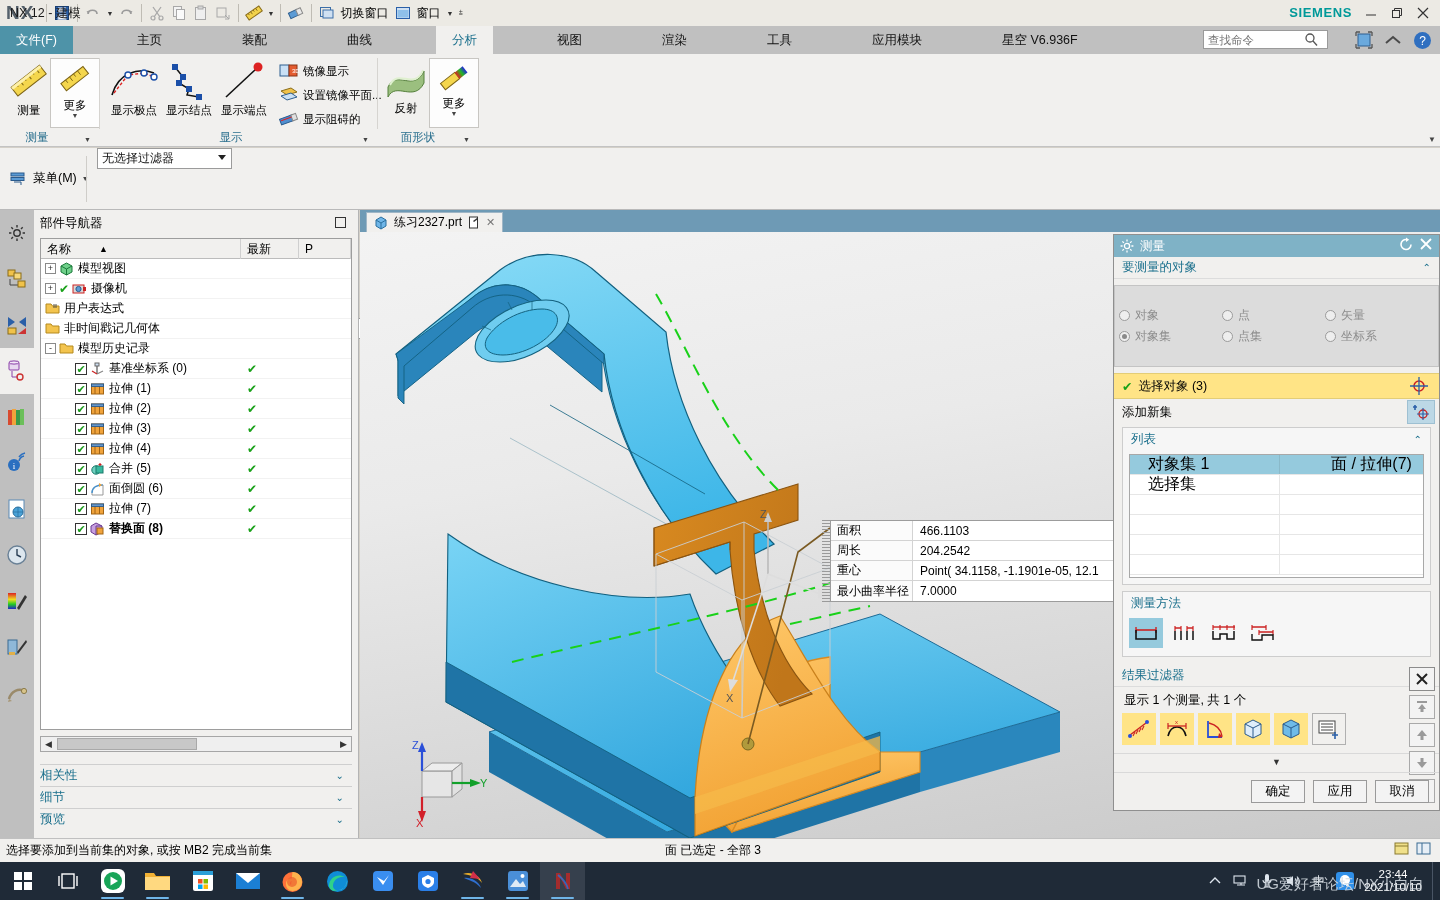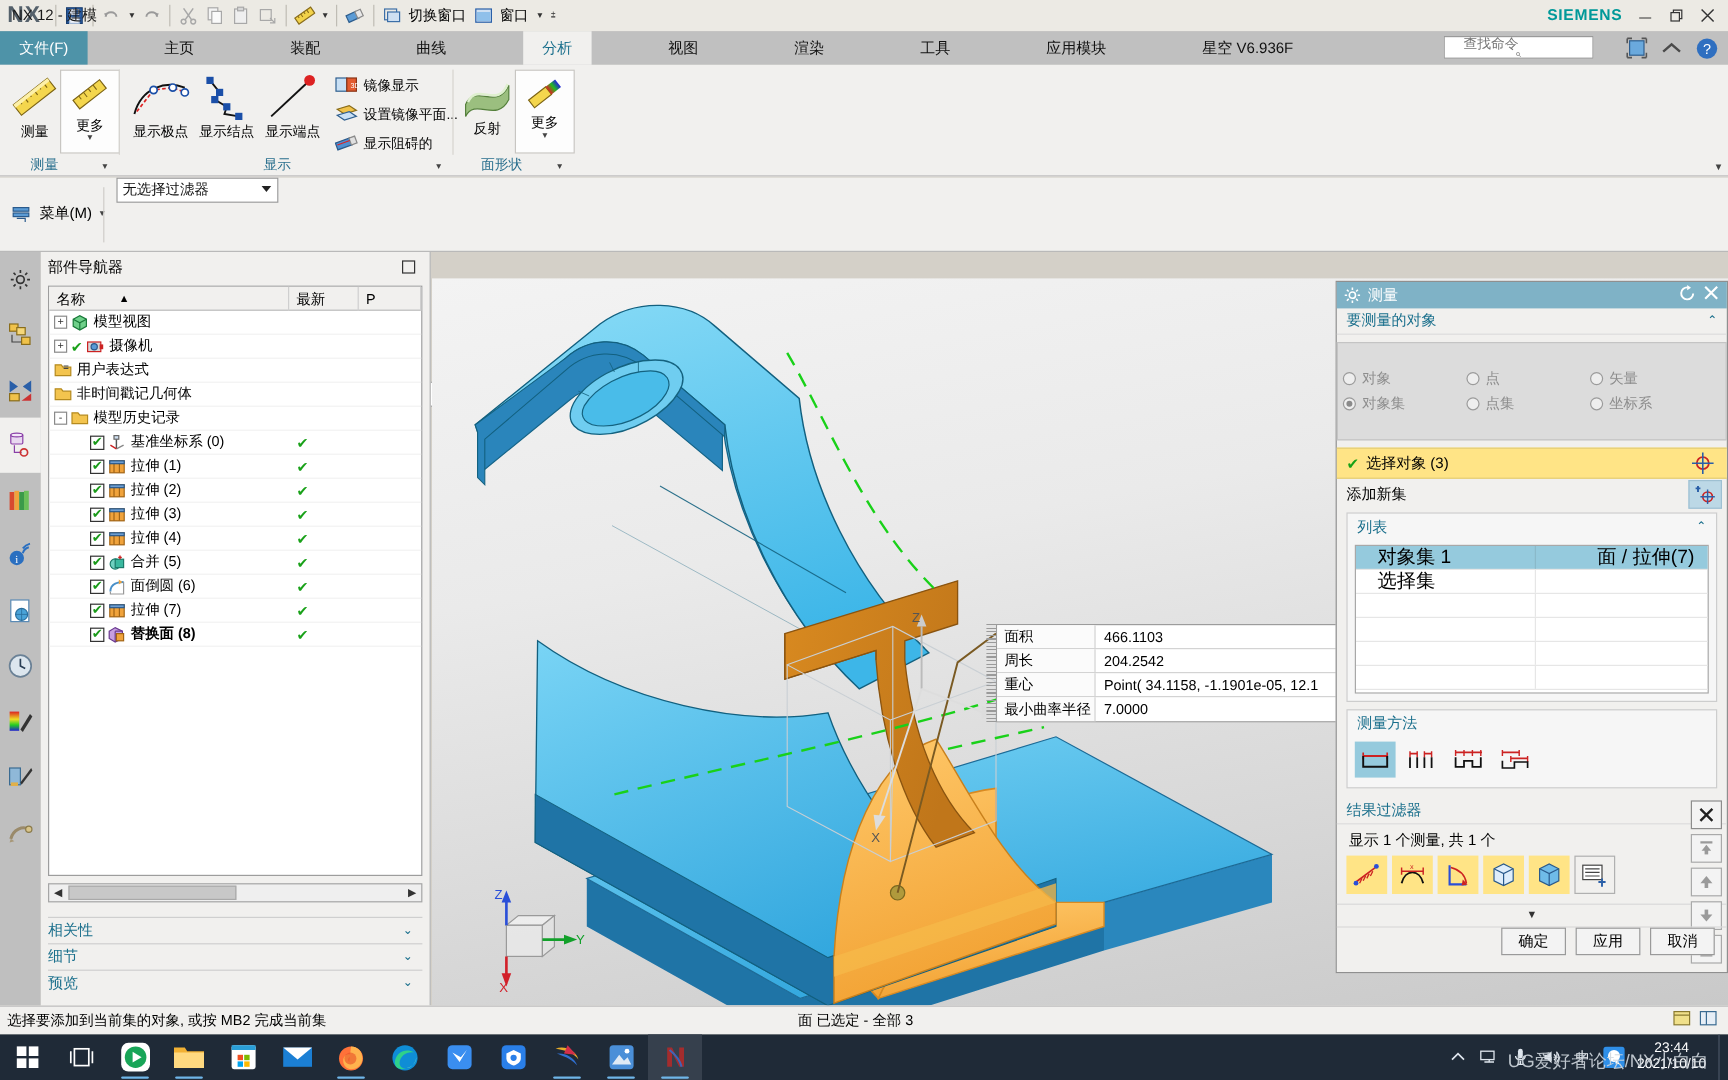--- a/index.html
+++ b/index.html
@@ -36,21 +36,21 @@
   .tabrow{
     position:absolute; left:0; top:26px; width:1440px; height:28px;
     background:#c0c0c0; display:flex; align-items:flex-end;gap:48px;
   }
   .tab{
     height:28px; line-height:28px; padding:0 16px; font-size:12.5px; color:#111; white-space:nowrap;
   }
   .tab.file{ background:#4e93a8; color:#fff; }
   .tab.active{ background:#f1f0ee; color:#1a6f8c; }
   .search-wrap{ position:absolute; right:112px; top:4px; width:125px; height:19px;
-    background:#fff; border:1px solid #9a9a9a; display:flex; align-items:center;flex-direction:column; }
+    background:#fff; border:1px solid #9a9a9a; display:flex; align-items:center; }
   .search-wrap input{ border:0; outline:0; width:100px; font-size:11.5px; color:#333; padding-left:4px;
      font-family:"Liberation Sans",sans-serif; background:transparent;}
   .tr-icons{ position:absolute; right:6px; top:2px; display:flex; align-items:center; gap:5px; }
   .tr-ico{ width:24px; height:24px; display:flex; align-items:center; justify-content:center; }
 
   
   .ribbon{
     position:absolute; left:0; top:54px; width:1440px; height:93px;
     background:#f1f0ee; border-bottom:1px solid #c3c3c3;
   }
@@ -165,21 +165,21 @@
     display:flex;align-items:center;justify-content:center;}
   .method-row{ display:flex; gap:5px; padding:4px 6px 8px 6px;}
   .mbtn{ width:34px; height:30px; display:flex; align-items:center; justify-content:center; }
   .mbtn.on{ background:#95cadd;}
   .rf-txt{ font-size:12.5px; padding:5px 0 4px 10px;}
   .rf-row{ display:flex; gap:4px; padding:0 0 8px 8px;}
   .rfb{ width:34px;height:32px; background:#ffe486; display:flex;align-items:center;justify-content:center;}
   .rfb.plain{ background:transparent; border:1px solid #b0b0b0;}
   .dlg-more{ text-align:center; font-size:9px; color:#333; padding:3px 0; border-top:1px solid #d9d9d9;}
   .dlg-foot{ position:absolute; left:0; right:0; bottom:0; height:38px; border-top:1px solid #d9d9d9;
-    display:flex; justify-content:flex-end; gap:8px; padding-right:10px;}
+    display:flex; align-items:center; justify-content:flex-end; gap:8px; padding-right:10px;}
   .fbtn{ width:54px; height:23px; border:1px solid #9a9a9a; background:#f3f3f3; font-size:12.5px;
     display:flex; align-items:center; justify-content:center;}
 
   
   .status{ position:absolute; left:0; bottom:38px; width:1440px; height:24px; background:#f1f0ee;
     border-top:1px solid #c0c0c0; display:flex; align-items:center; font-size:12px;}
   .st-left{ padding-left:6px; }
   .st-mid{ position:absolute; left:665px; }
   .st-right{ position:absolute; right:8px; display:flex; gap:6px;}
 
@@ -1077,20 +1077,34 @@
     <div class="acc" style="bottom:30px">
       <span>细节</span>
       <span class="cv">⌄</span>
     </div>
     <div class="acc" style="bottom:8px">
       <span>预览</span>
       <span class="cv">⌄</span>
     </div>
   </div>
 
+  <div class="gfxtabs">
+    <div class="gtab">
+      <svg width="14" height="14" viewBox="0 0 14 14">
+        <path d="M2 4 L7 1 L12 4 L12 10 L7 13 L2 10 Z" fill="#6fb6e8" stroke="#2a6f9e"></path>
+        <path d="M2 4 L7 7 L12 4 M7 7 V13" stroke="#2a6f9e" fill="none"></path>
+        </svg>
+      <span style="margin:0 6px">练习2327.prt</span>
+      <svg width="12" height="13" viewBox="0 0 12 13">
+        <rect x="1.5" y="1" width="8" height="11" fill="#fff" stroke="#333"></rect>
+          <path d="M5 5 l4-3 l1 1 l-4 3 z" fill="#333"></path>
+        </svg>
+      <span style="margin-left:6px;color:#777;font-size:11px">✕</span>
+    </div>
+  </div>
 
   <div class="gfx">
     <svg width="1080" height="606" viewBox="0 0 1080 606" style="position:absolute;left:0;top:0">
       <defs>
         <linearGradient id="topface" x1="0" y1="0" x2="0.35" y2="1">
           <stop offset="0" stop-color="#8adcf7"></stop>
             <stop offset="1" stop-color="#3db6e8"></stop>
           </linearGradient>
         <linearGradient id="curveface" x1="0" y1="0" x2="0.2" y2="1">
           <stop offset="0" stop-color="#86dcf8"></stop>

